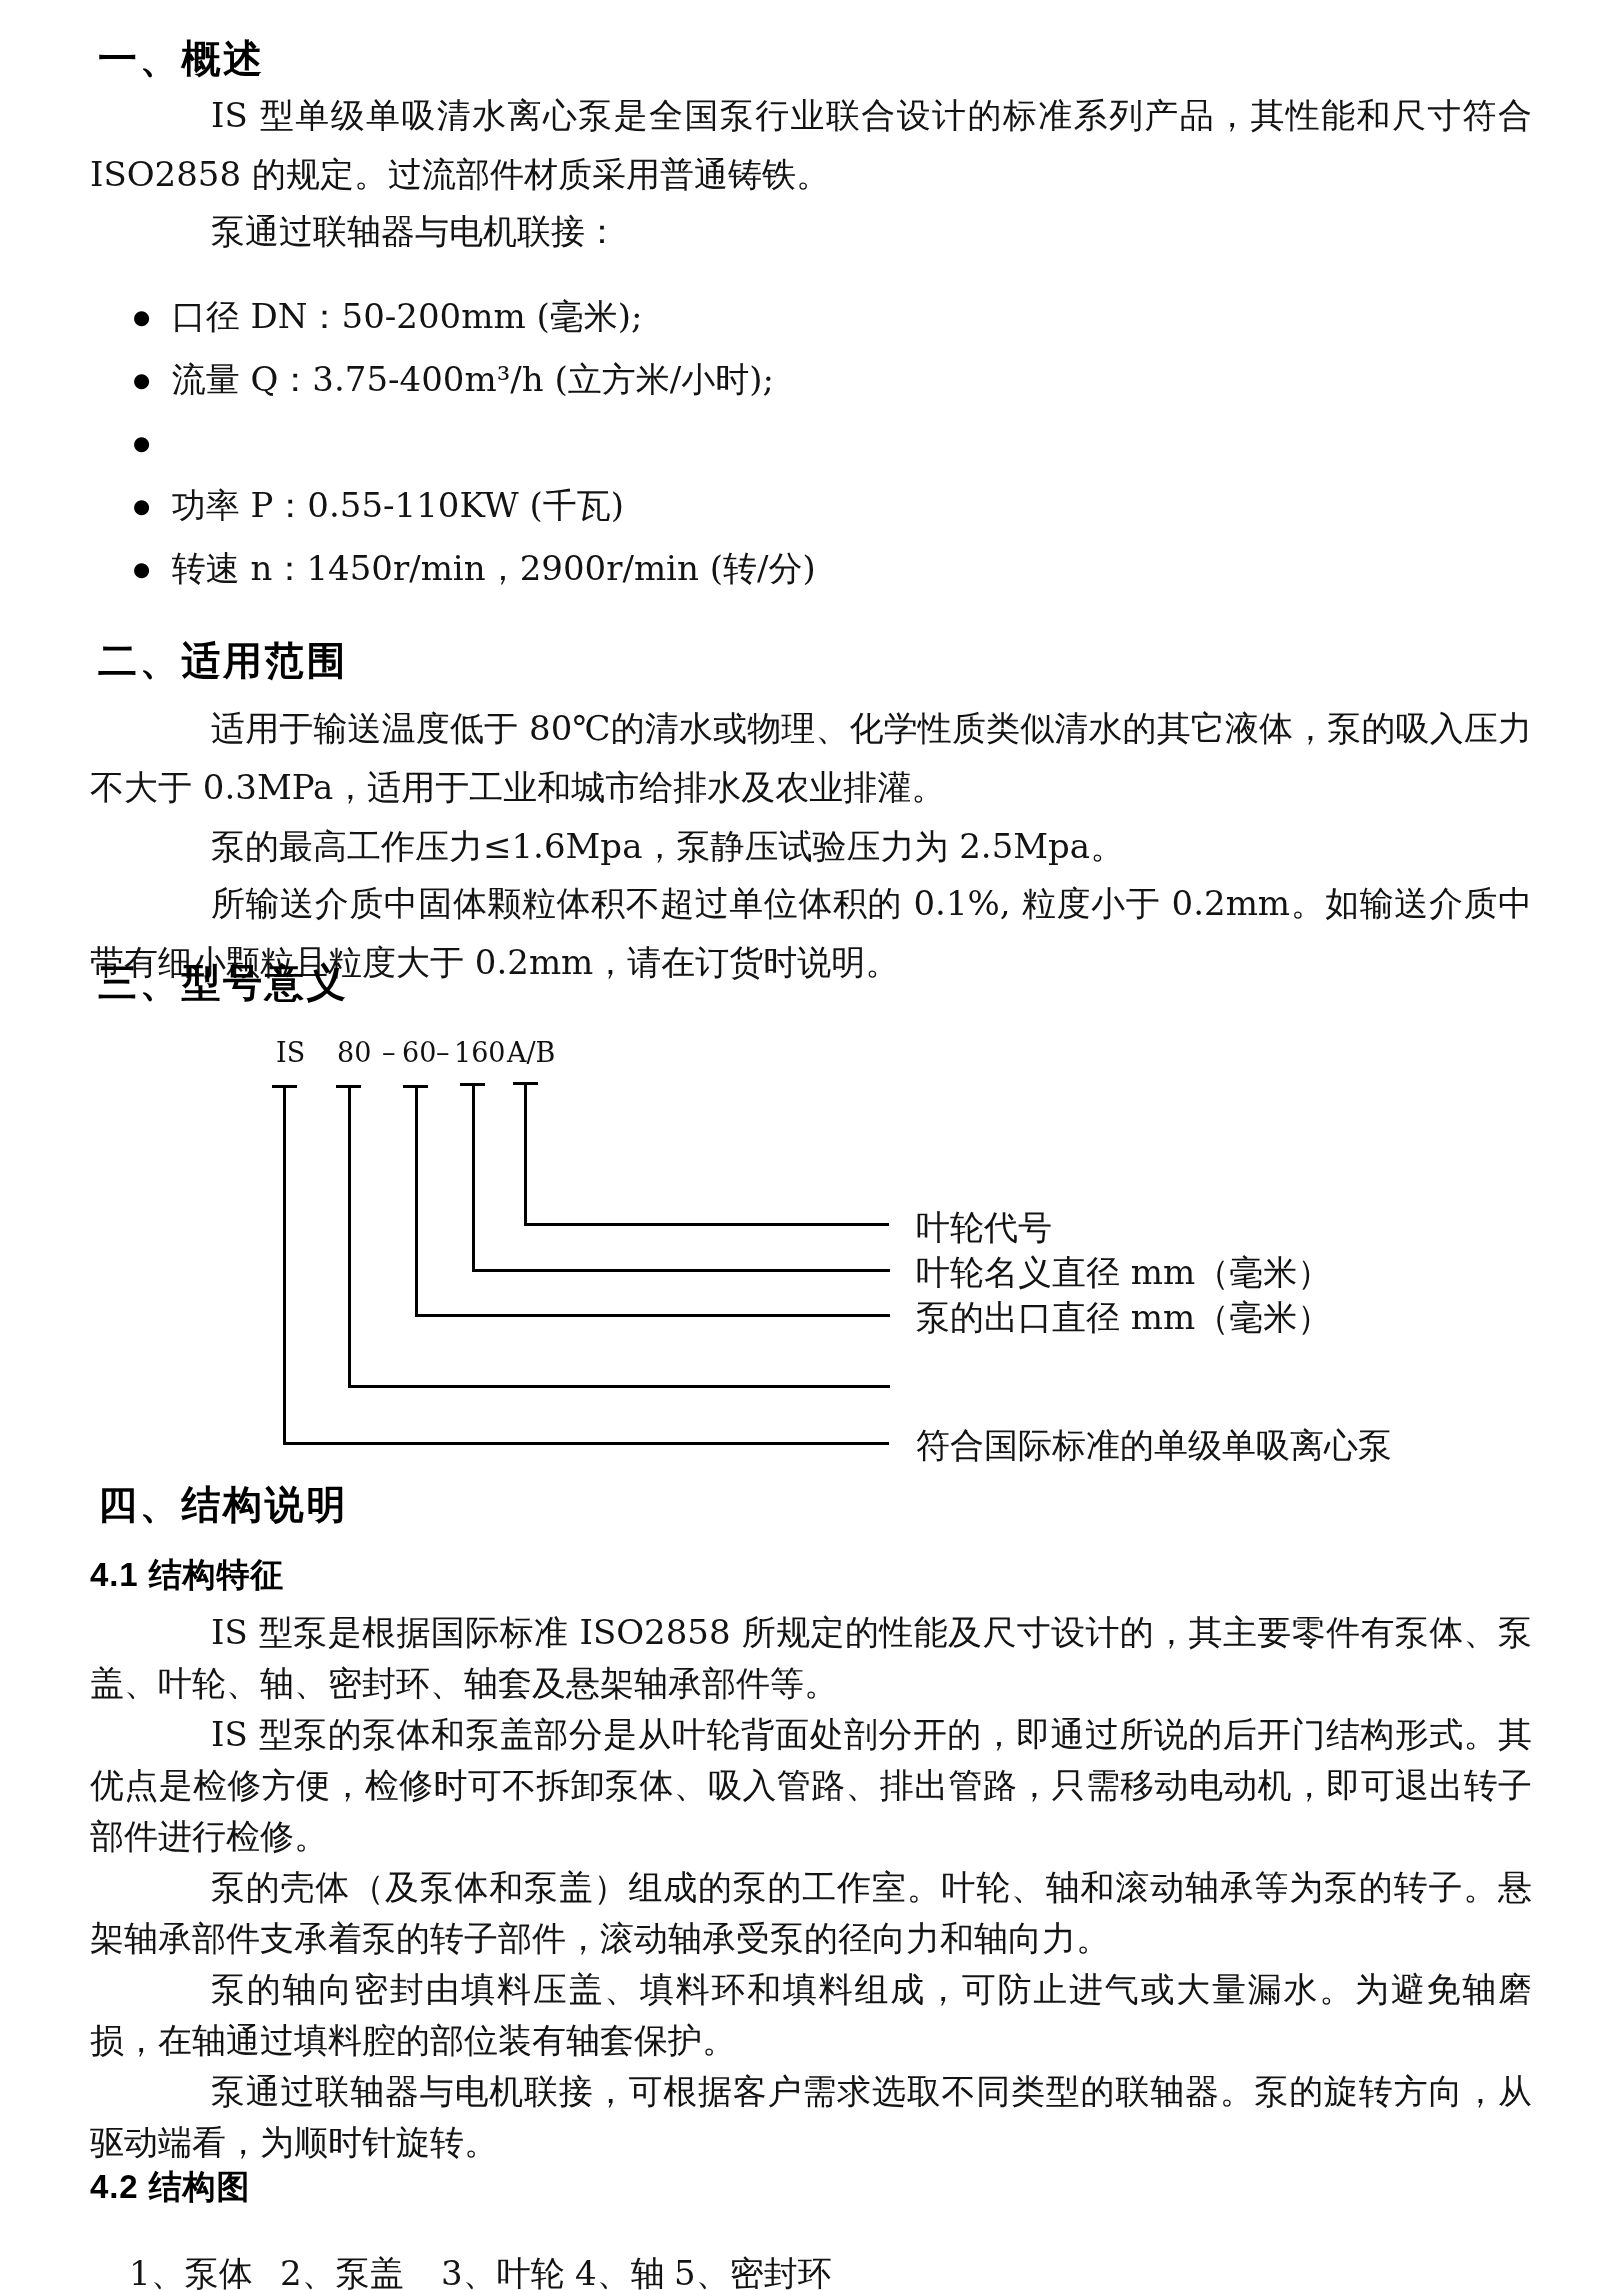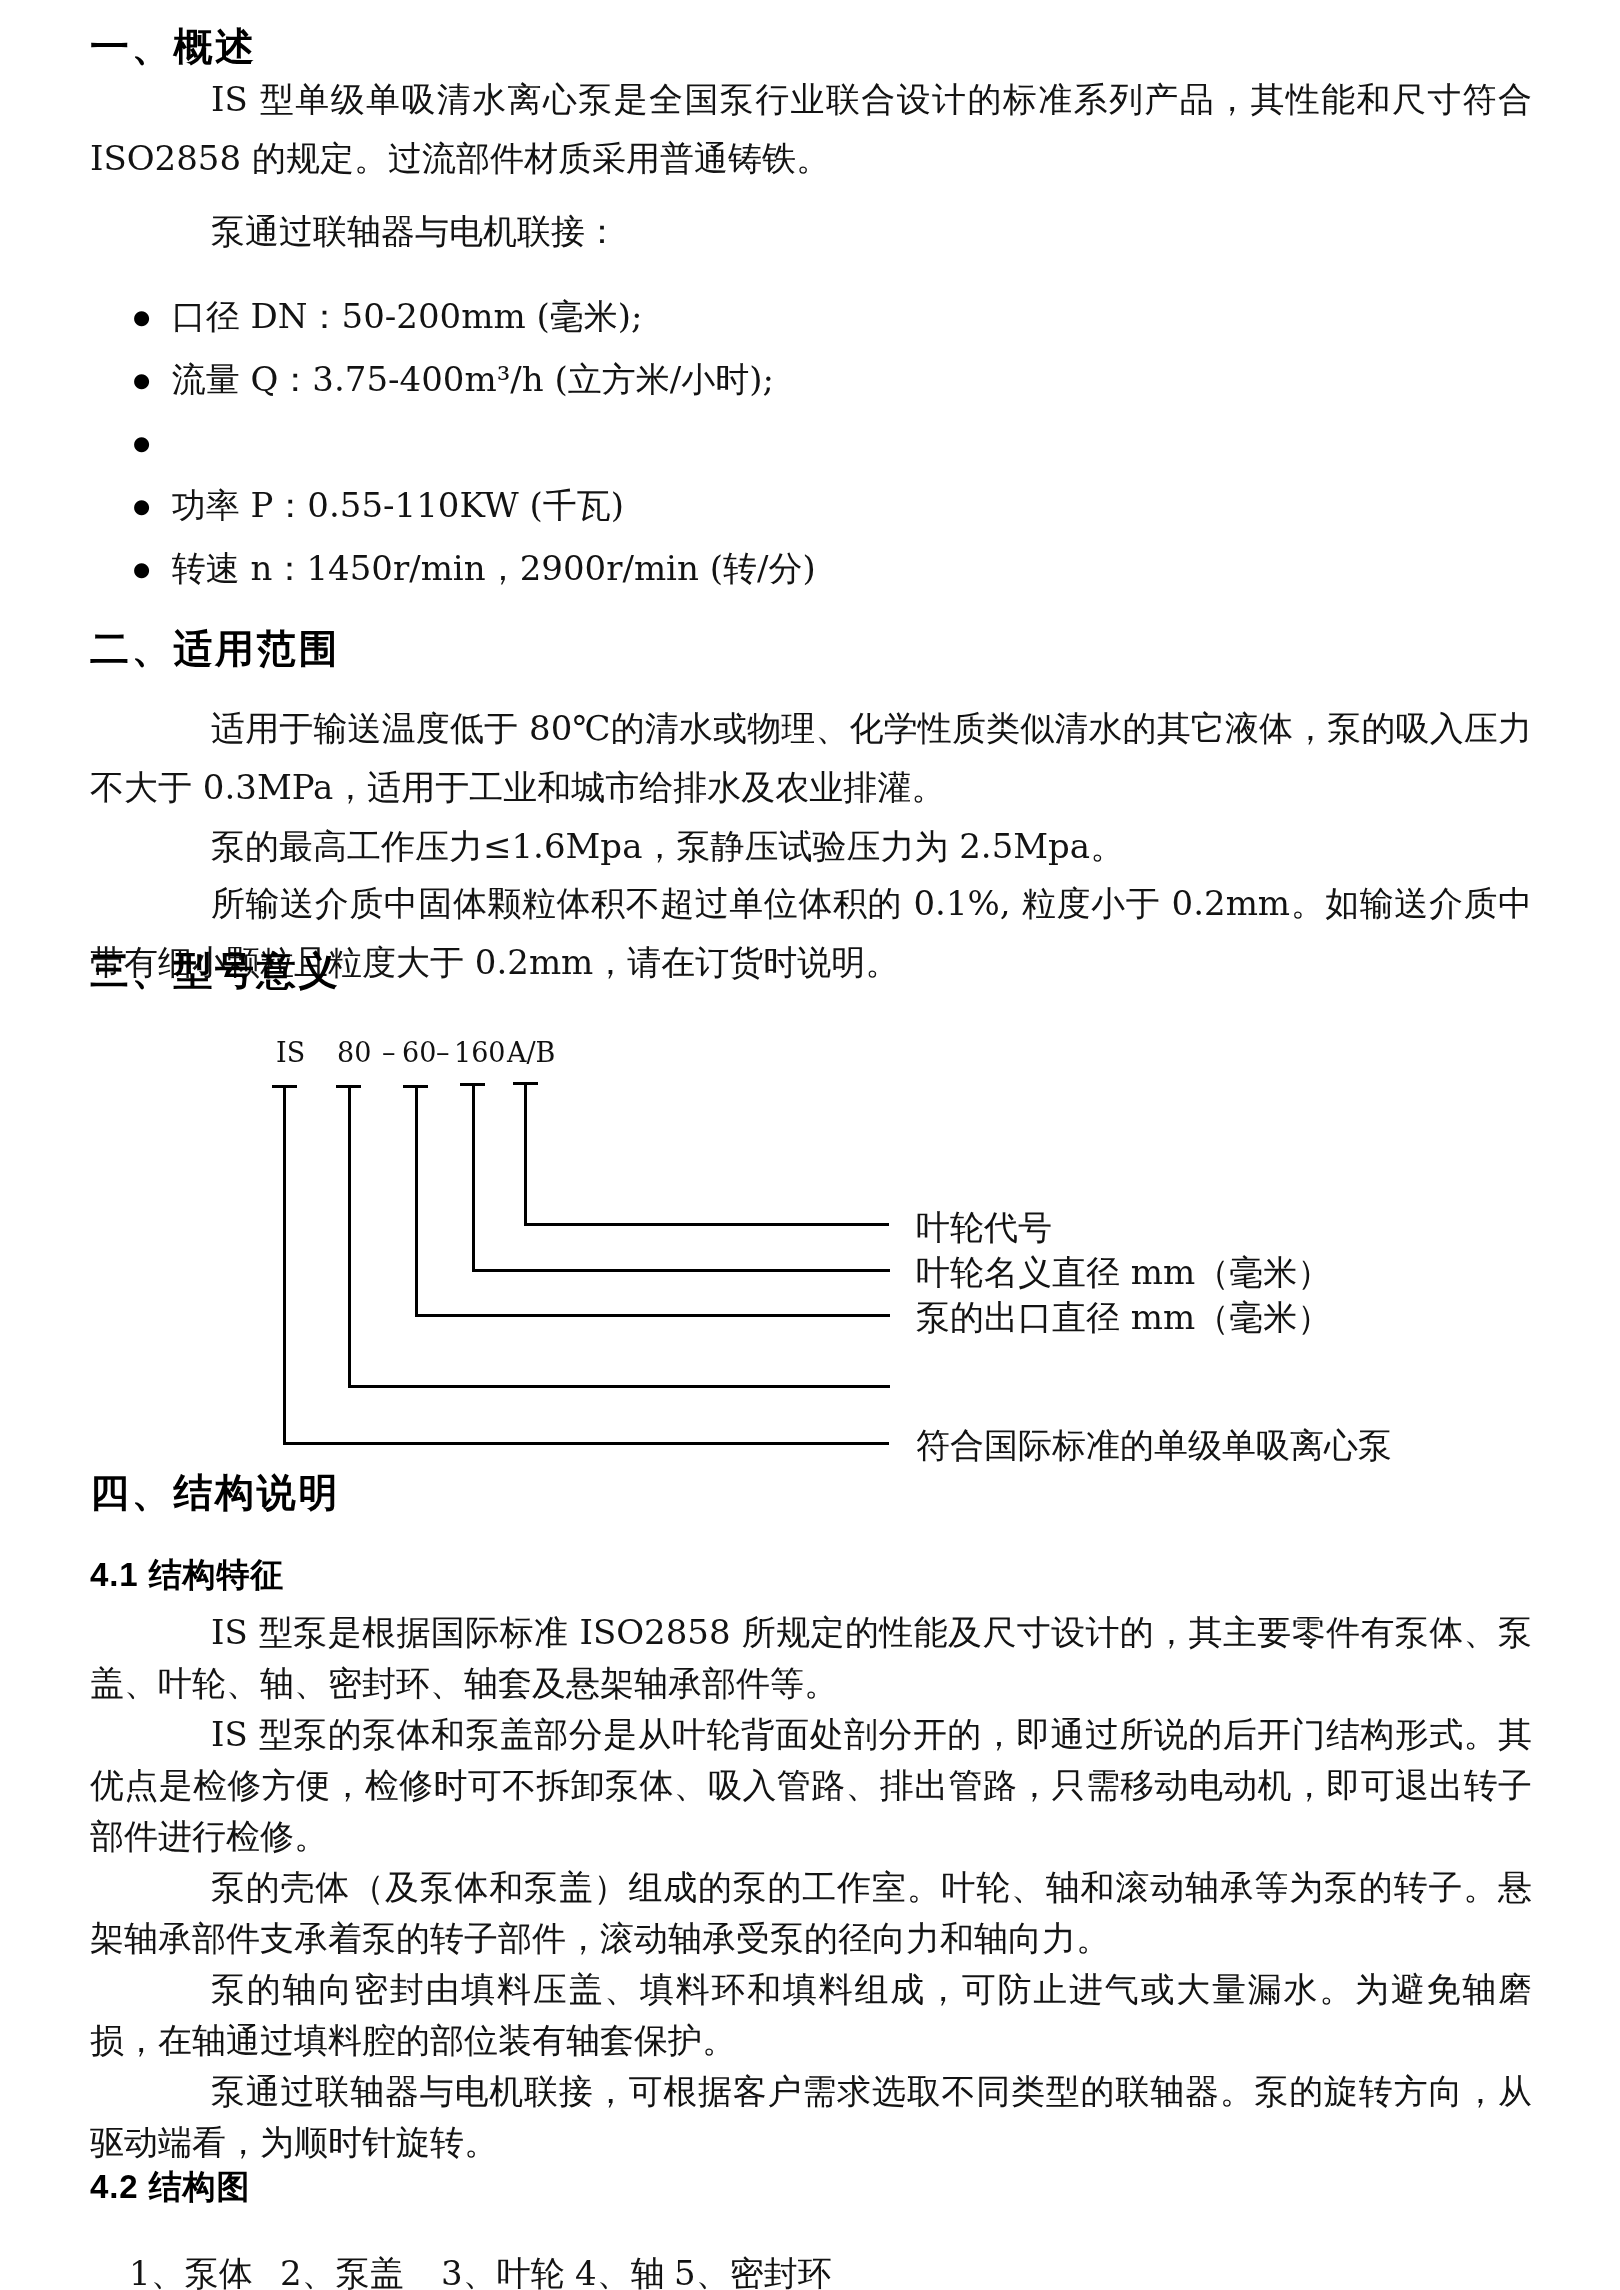--- a/index.html
+++ b/index.html
@@ -2,22 +2,22 @@
 <html lang="zh" style="font-size:14.3px"><head>
 <meta charset="utf-8">
 <style>
   html,body{margin:0;padding:0;}
   body{
     width:1620px;height:2291px;position:relative;overflow:hidden;
     background:#ffffff;color:#121212;
     font-family:"DejaVu Serif","Liberation Serif",serif;
   }
   .h1{
-    position:absolute;left:90px;margin:0;
-    font-family:Liberation Mono, monospace;font-weight:bold;
+    position:absolute;left:90px;margin:8px;
+    font-family:Liberation Sans, sans-serif;font-weight:bold;
     font-size:39px;line-height:47px;color:#000;letter-spacing:2.7px;white-space:nowrap;
   }
   .h2{
     position:absolute;left:90px;margin:0;
     font-family:"Liberation Sans",sans-serif;font-weight:bold;
     font-size:33px;line-height:39px;color:#000;letter-spacing:0.9px;white-space:nowrap;
   }
   .para{
     position:absolute;left:90px;width:1442px;margin:0;
     font-size:34px;line-height:59px;text-indent:121px;text-align:justify;color:#131313;
@@ -46,21 +46,21 @@
     text-align:justify;color:#131313;
   }
   .parts{position:absolute;left:90px;top:2223px;width:1442px;height:47px;font-size:34px;color:#131313;}
   .part{position:absolute;top:0;white-space:nowrap;margin-top:28px;}
 </style>
 </head>
 <body>
 
 <h1 class="h1" style="top:27px">一、概述</h1>
 
-<p class="para" style="top:70px">IS 型单级单吸清水离心泵是全国泵行业联合设计的标准系列产品，其性能和尺寸符合 ISO2858 的规定。过流部件材质采用普通铸铁。</p>
+<p class="para" style="top:86px">IS 型单级单吸清水离心泵是全国泵行业联合设计的标准系列产品，其性能和尺寸符合 ISO2858 的规定。过流部件材质采用普通铸铁。</p>
 
 <p class="para" style="top:202px">泵通过联轴器与电机联接：</p>
 
 <ul class="bullets">
   <li>
     <span class="dot">●</span>
     <span>口径 DN：50-200mm (毫米);</span>
   </li>
   <li>
     <span class="dot">●</span>

